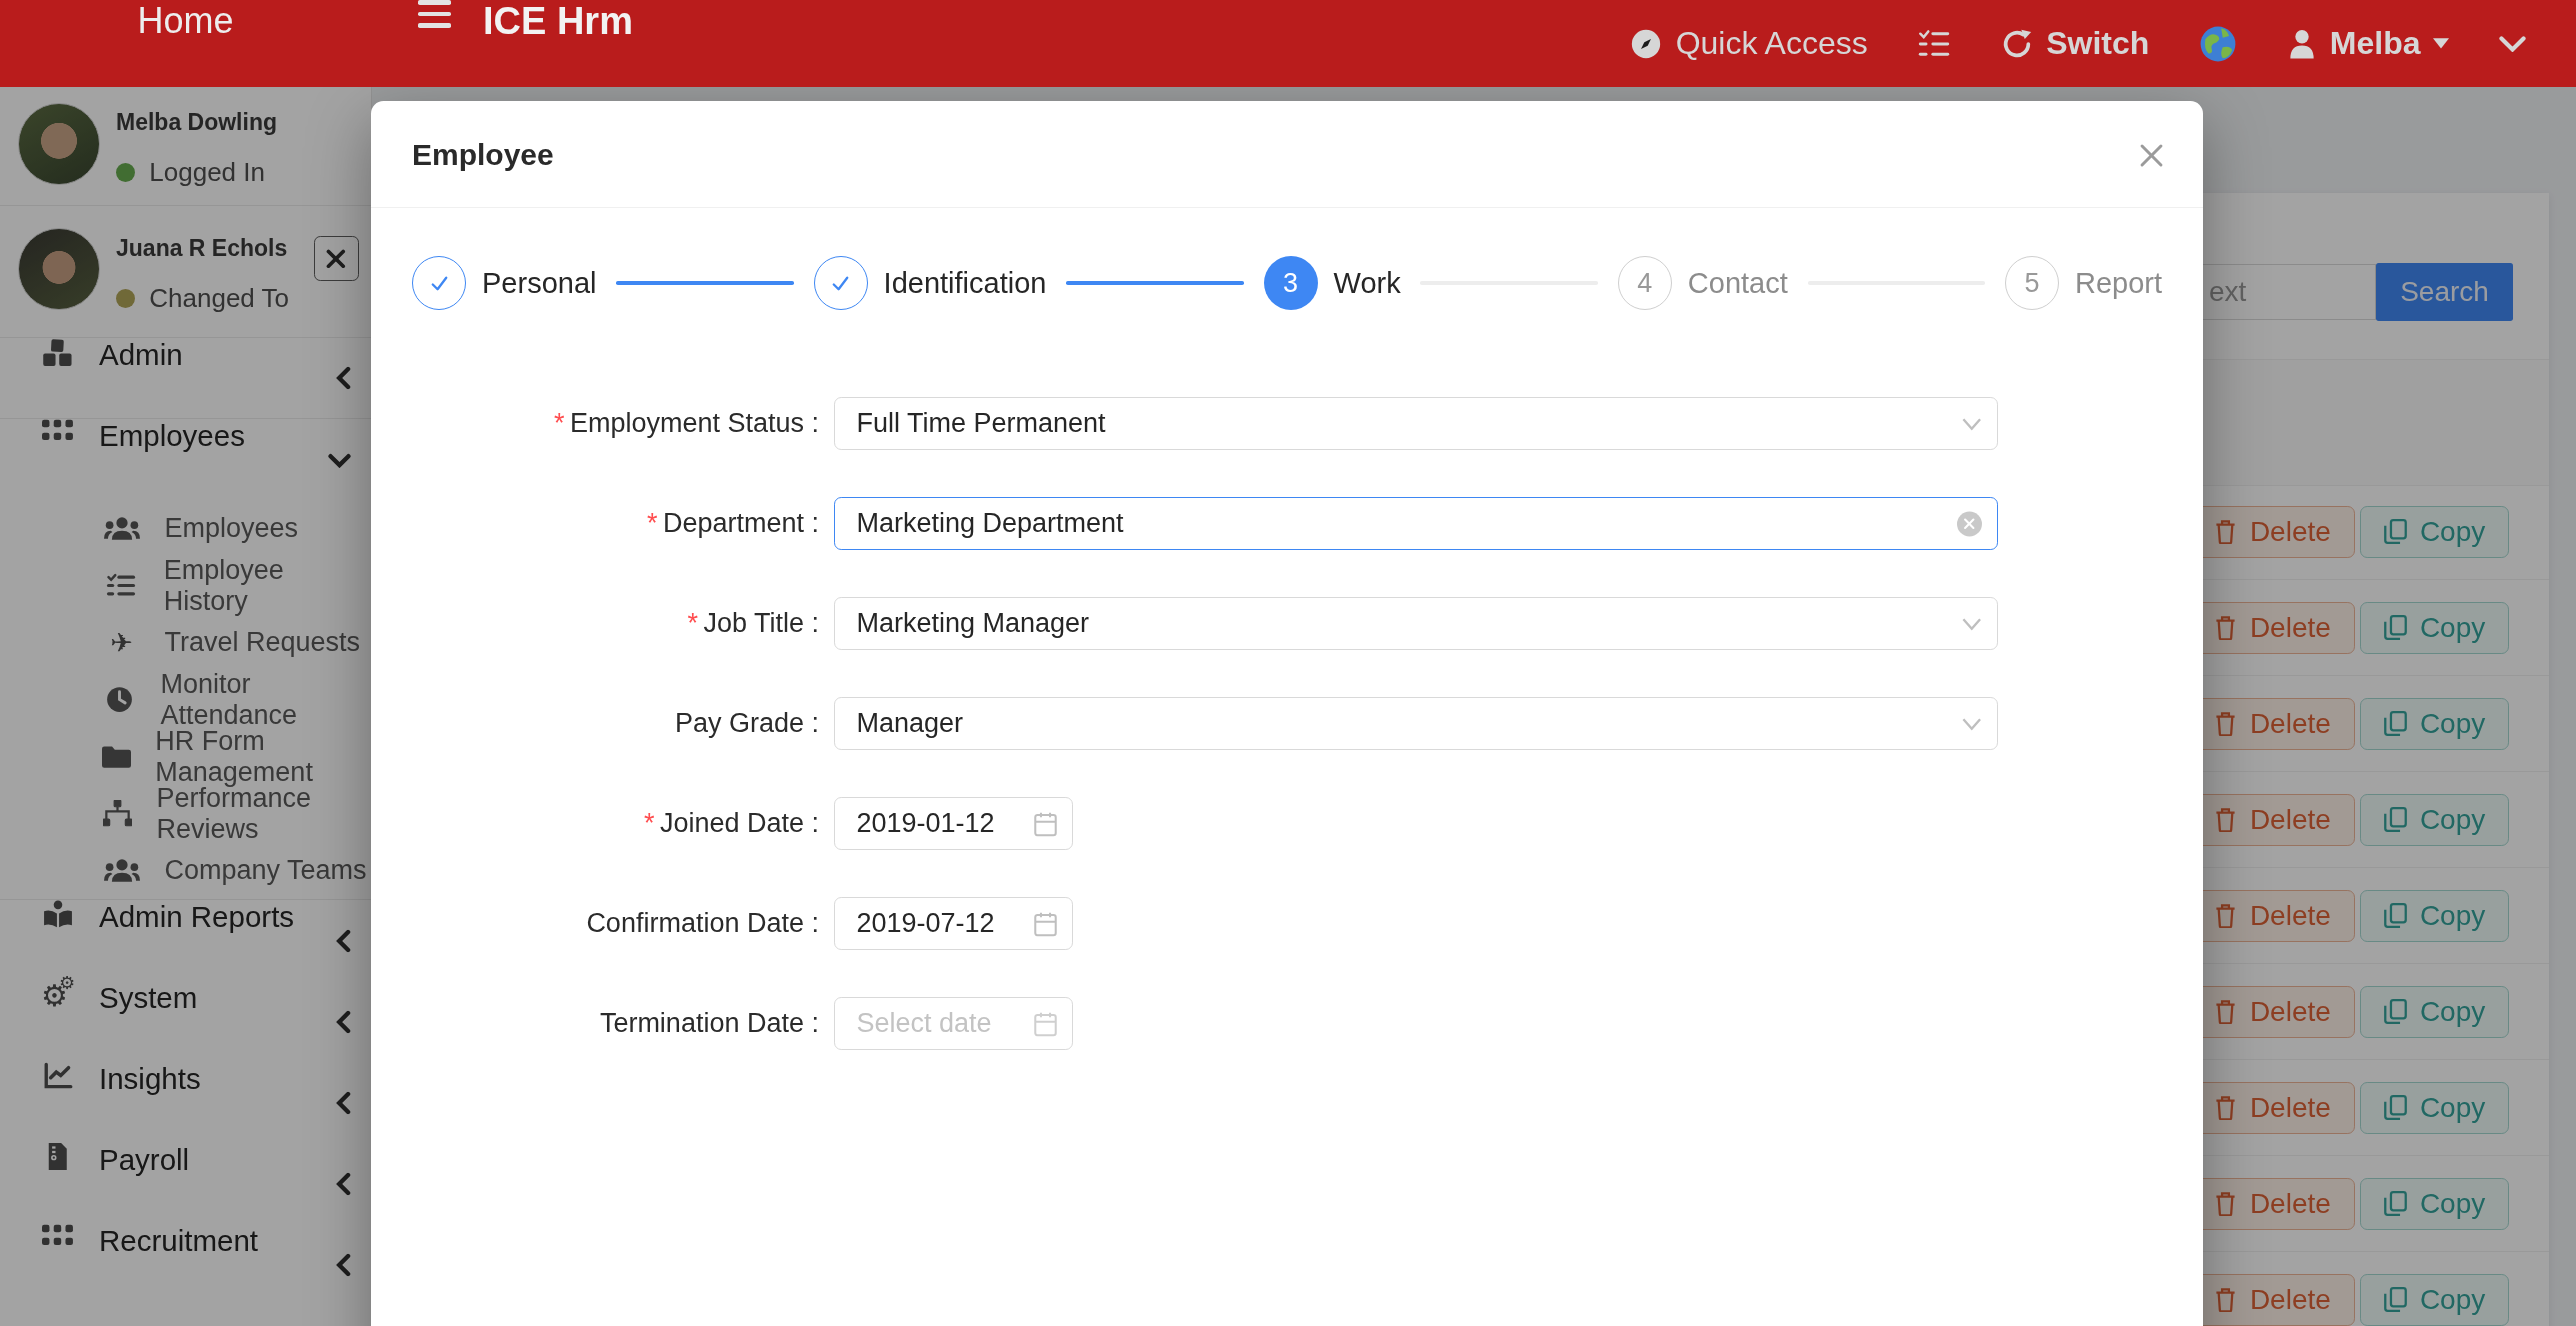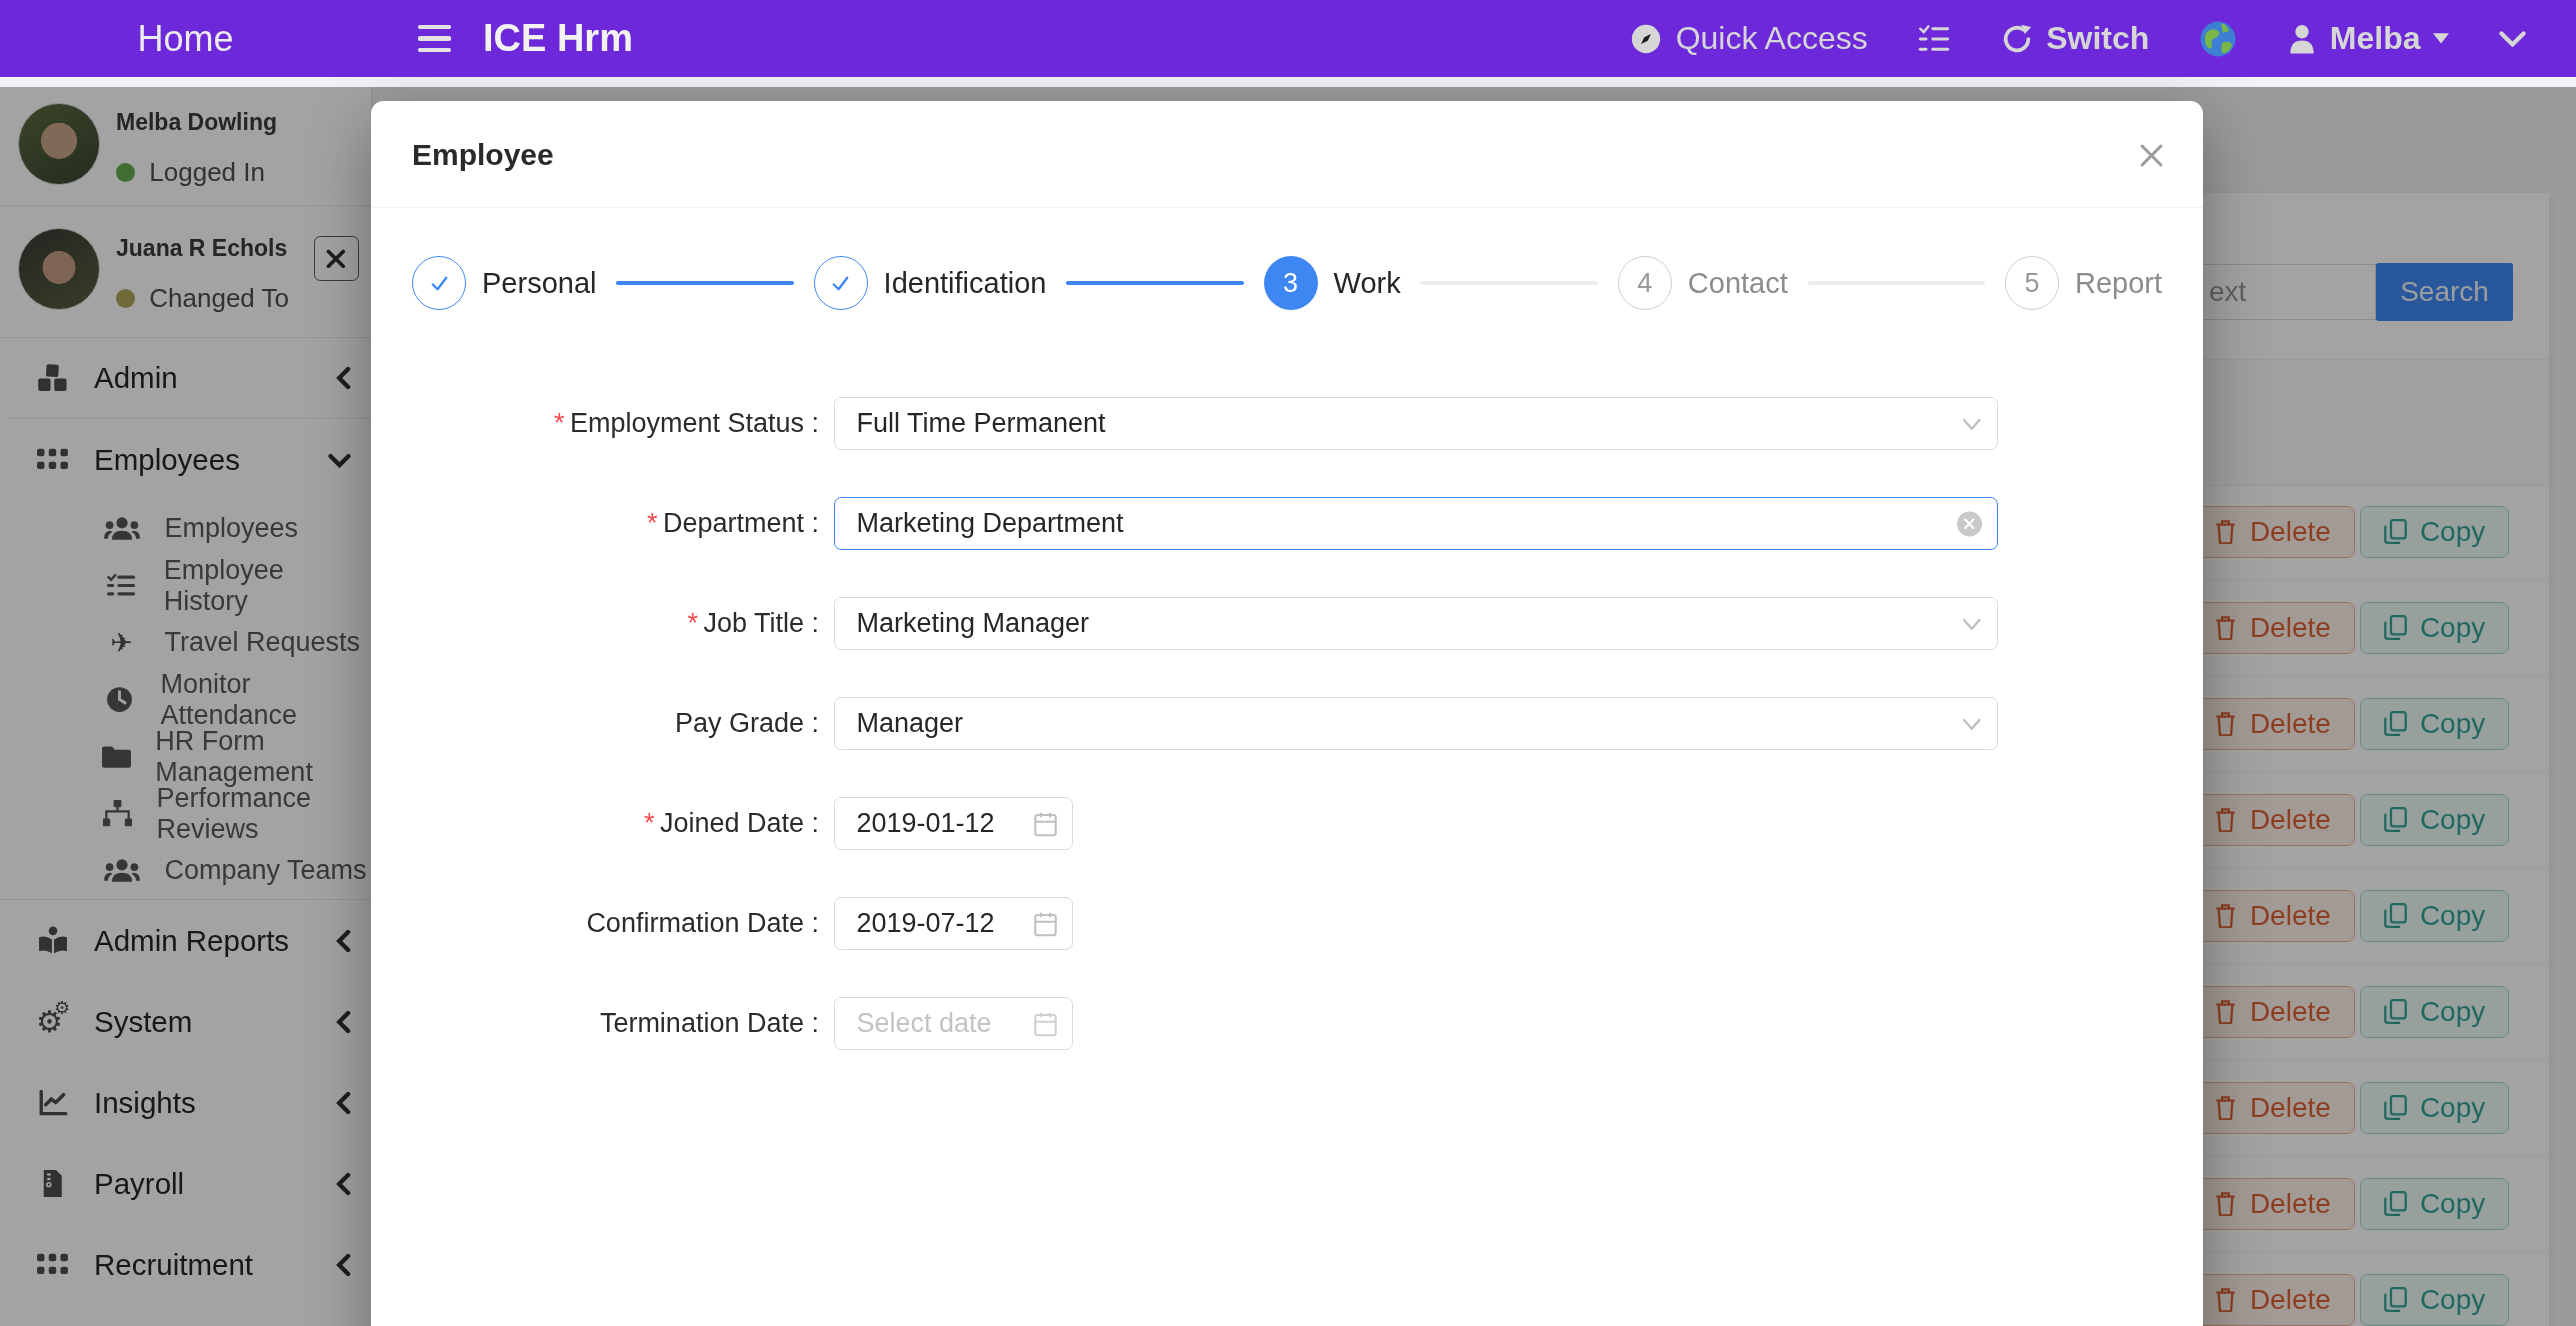--- a/index.html
+++ b/index.html
@@ -1,20 +1,20 @@
 <!DOCTYPE html>
 <html style="font-size:14.3px"><head>
 <meta charset="utf-8">
 <style>
   html,body{margin:0;padding:0;background:#222;}
   #stage{position:relative;width:2576px;height:1326px;overflow:hidden;background:#f0f2f5;
          font-family:"Liberation Sans",sans-serif;-webkit-font-smoothing:antialiased;}
   
-  .navbar{position:absolute;top:0;left:0;width:100%;height:77px;background:#6d28d9;z-index:60;
-          display:flex;align-items:center;color:#d9d9d9;}
+  .navbar{position:absolute;top:0;left:0;width:100%;height:87px;background:#b91c1c;z-index:60;
+          display:flex;color:#d9d9d9;}
   .nav-home{width:371px;text-align:center;font-size:36px;color:#ededed;}
   .hamburger{margin-left:47px;display:flex;flex-direction:column;gap:7.2px;cursor:pointer;}
   .hamburger i{display:block;width:33px;height:4.5px;background:#e3e3e3;border-radius:1.8px;}
   .brand{margin-left:32px;font-size:38px;font-weight:bold;color:#f2f2f2;}
   .nav-spacer{flex:1;}
   .nav-item{display:flex;align-items:center;gap:12.5px;font-size:32px;color:#d6d6d6;cursor:pointer;}
   .nav-right{display:flex;align-items:center;gap:50px;padding-right:50px;}
   .nav-icon{display:inline-flex;align-items:center;justify-content:center;}
   .nav-user{font-weight:bold;}
   .switch-label{font-weight:600;}
@@ -28,22 +28,22 @@
   .avatar.a1{background:radial-gradient(circle at 50% 46%,#c9a487 0 30%,rgba(0,0,0,0) 31%),
              linear-gradient(150deg,#5c6c42,#394630);}
   .avatar.a2{background:radial-gradient(circle at 50% 48%,#c59e82 0 28%,rgba(0,0,0,0) 29%),
              linear-gradient(150deg,#3a3a34,#57603f);}
   .p-name{position:absolute;left:116px;top:21.5px;font-size:23px;font-weight:bold;color:#3a3a3a;}
   .p-status{position:absolute;left:116px;top:70px;display:flex;align-items:center;gap:14.3px;
             font-size:26px;color:#4f4f4f;}
   .dot{width:19px;height:19px;border-radius:50%;}
   .close-user{position:absolute;right:12.5px;top:30px;width:43px;height:43px;border:1.8px solid #5f5f5f;
               border-radius:6.3px;background:#fff;display:flex;align-items:center;justify-content:center;cursor:pointer;}
-  .menu-item{position:relative;height:81px;display:flex;align-items:center;padding-left:27px;
-             box-sizing:border-box;font-size:29.5px;color:#262626;cursor:pointer;margin-left:8px;}
+  .menu-item{position:relative;height:81px;display:flex;padding-left:40px;
+             box-sizing:border-box;font-size:29.5px;color:#262626;cursor:pointer;}
   .menu-item .mi-icon{width:36px;display:flex;justify-content:center;margin-right:23px;color:#4d4d4d;}
   .menu-item.bordered{border-bottom:0.9px solid #ebebeb;}
   .submenu{border-bottom:0.9px solid #ebebeb;}
   .sub-item{height:57px;display:flex;align-items:center;padding-left:100px;font-size:27px;
             color:#5a5a5a;cursor:pointer;}
   .sub-item .mi-icon{width:43px;display:flex;justify-content:center;margin-right:21.5px;color:#555;}
   .chev{position:absolute;right:19.7px;top:50%;transform:translateY(-50%);}
   .glyph-icon{font-family:"DejaVu Sans",sans-serif;font-size:27px;line-height:1;color:#4d4d4d;}
   
   .content{position:absolute;top:87px;left:371px;right:0;bottom:0;background:#f0f2f5;z-index:5;}

